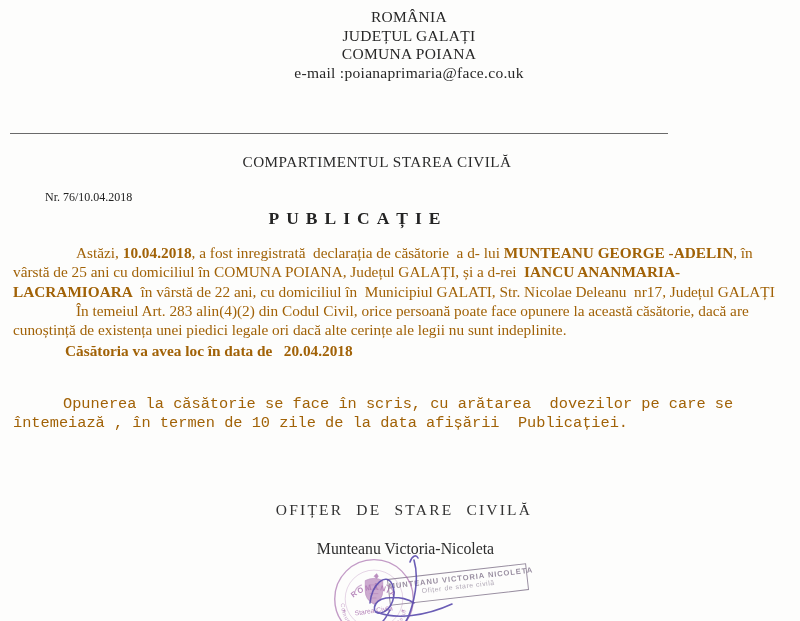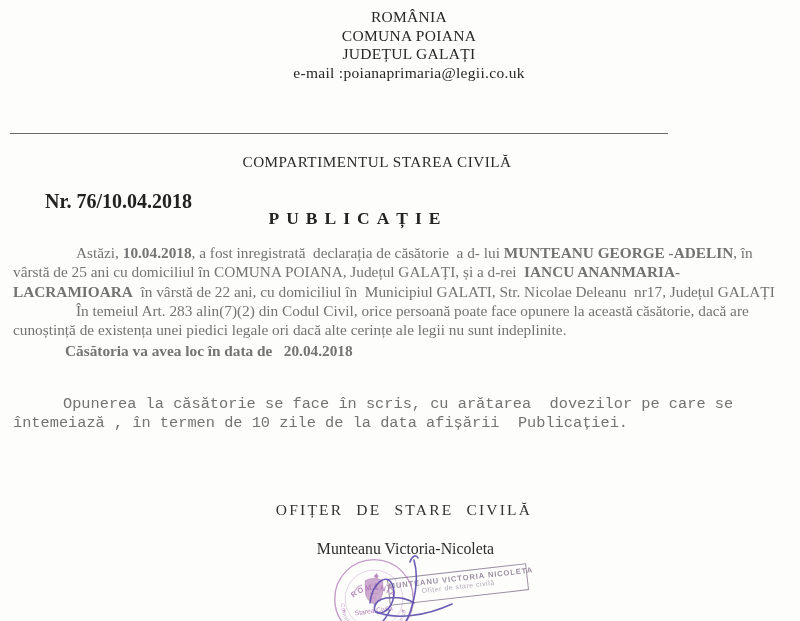--- a/index.html
+++ b/index.html
@@ -29,32 +29,32 @@
   }
 
   
   .dept-title {
     position: absolute; top: 153px; left: 0; width: 740px;
     text-align: center; padding-left: 14px;
     font-size: 15.2px; letter-spacing: 0.5px; color: #2a2a2a;
   }
   .reg-number {
     position: absolute; top: 190px; left: 45px;
-    font-size: 20px; font-weight: 700; color: #222;
+    font-size: 12px; font-weight: 400; color: #222;
   }
   .doc-title {
     position: absolute; top: 208px; left: 0; width: 700px;
     text-align: center; padding-left: 16px;
     font-size: 17.5px; font-weight: 700; letter-spacing: 7px; color: #232323;
   }
 
   
   .body-text {
     position: absolute; top: 243px; left: 13px; width: 779px;
-    font-size: 15.3px; line-height: 19.3px; color: #737373;
+    font-size: 15.3px; line-height: 19.3px; color: #a16207;
   }
   .para { margin: 0; white-space: pre-wrap; }
   .indent-lg { text-indent: 63px; }
   .marriage-line {
     margin-top: 2px; padding-left: 52px;
     font-weight: 700; white-space: pre-wrap;
   }
   .opposition { margin-top: 34px; text-indent: 50px; font-family: Liberation Mono, monospace; }
   .bold-run { font-weight: 700; }
 
@@ -90,36 +90,36 @@
   .round-stamp { position: absolute; left: 326px; top: 557px; width: 96px; height: 96px; opacity: 0.85; }
   .signature-svg { position: absolute; left: 340px; top: 548px; width: 140px; height: 73px; }
 </style>
 </head>
 <body>
 
 <div class="page">
 
   <div class="letterhead">
     <div>ROMÂNIA</div>
+    <div>JUDEȚUL GALAȚI</div>
     <div>COMUNA POIANA</div>
-    <div>JUDEȚUL GALAȚI</div>
-    <div>e-mail :poianaprimaria@legii.co.uk</div>
+    <div>e-mail :poianaprimaria@face.co.uk</div>
   </div>
 
   <div class="rule"></div>
 
   <div class="dept-title">COMPARTIMENTUL STAREA CIVILĂ</div>
 
   <div class="reg-number">Nr. 76/10.04.2018</div>
 
   <div class="doc-title">PUBLICAȚIE</div>
 
   <div class="body-text">
     <p class="para indent-lg"><span>Astăzi, </span><span class="bold-run">10.04.2018</span><span>, a fost inregistrată  declarația de căsătorie  a d- lui </span><span class="bold-run">MUNTEANU GEORGE -ADELIN</span><span>, în vârstă de 25 ani cu domiciliul în COMUNA POIANA, Județul GALAȚI, și a d-rei  </span><span class="bold-run">IANCU ANANMARIA-LACRAMIOARA</span><span>  în vârstă de 22 ani, cu domiciliul în  Municipiul GALATI, Str. Nicolae Deleanu  nr17, Județul GALAȚI</span></p>
-    <p class="para indent-lg">În temeiul Art. 283 alin(7)(2) din Codul Civil, orice persoană poate face opunere la această căsătorie, dacă are cunoștință de existența unei piedici legale ori dacă alte cerințe ale legii nu sunt indeplinite.</p>
+    <p class="para indent-lg">În temeiul Art. 283 alin(4)(2) din Codul Civil, orice persoană poate face opunere la această căsătorie, dacă are cunoștință de existența unei piedici legale ori dacă alte cerințe ale legii nu sunt indeplinite.</p>
     <p class="marriage-line">Căsătoria va avea loc în data de   20.04.2018</p>
     <p class="para opposition">Opunerea la căsătorie se face în scris, cu arătarea  dovezilor pe care se întemeiază , în termen de 10 zile de la data afișării  Publicației.</p>
   </div>
 
   <div class="officer-title">OFIȚER DE STARE CIVILĂ</div>
   <div class="officer-name">Munteanu Victoria-Nicoleta</div>
 
   <div class="name-stamp">
     <div class="ns-line1">MUNTEANU VICTORIA NICOLETA</div>
     <div class="ns-line2">Ofițer de stare civilă</div>

